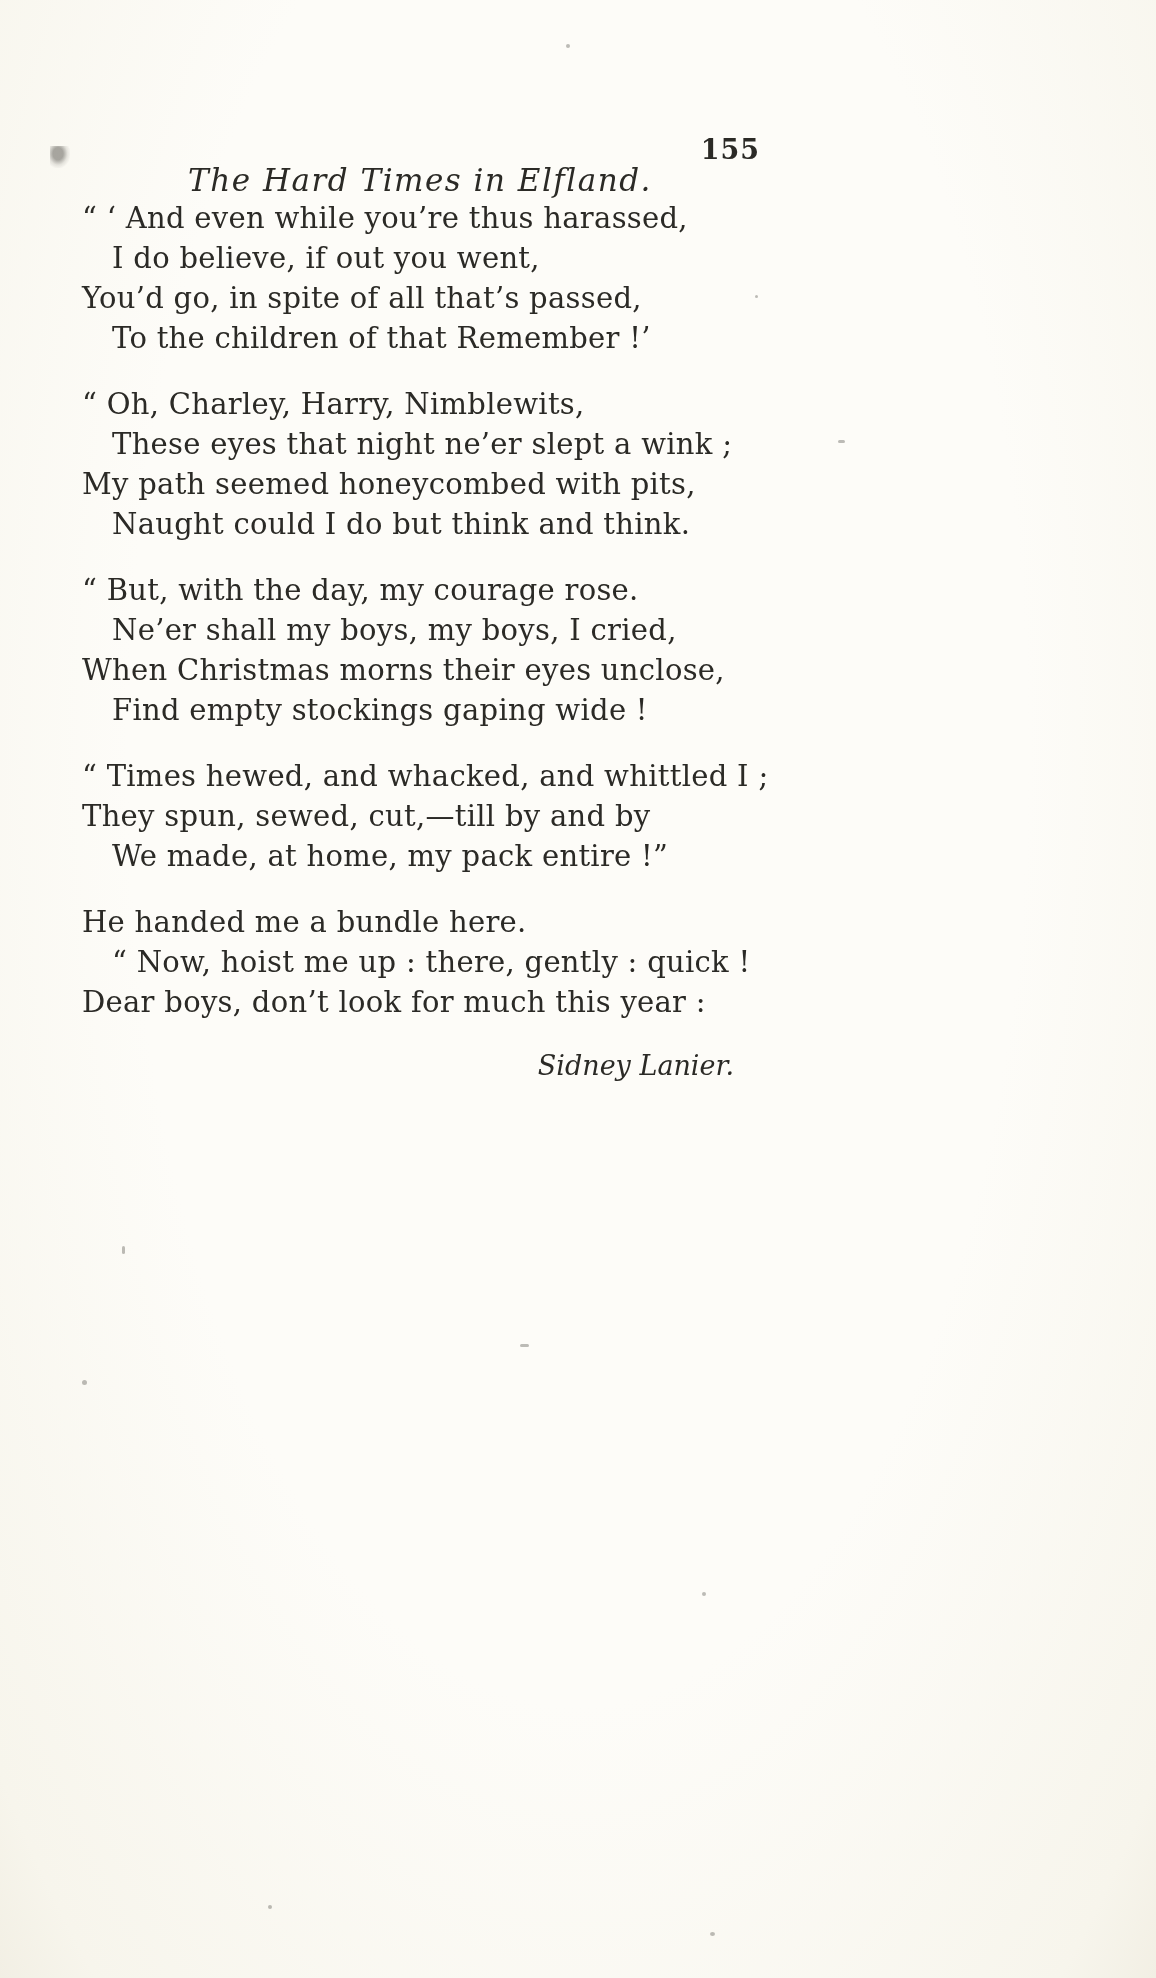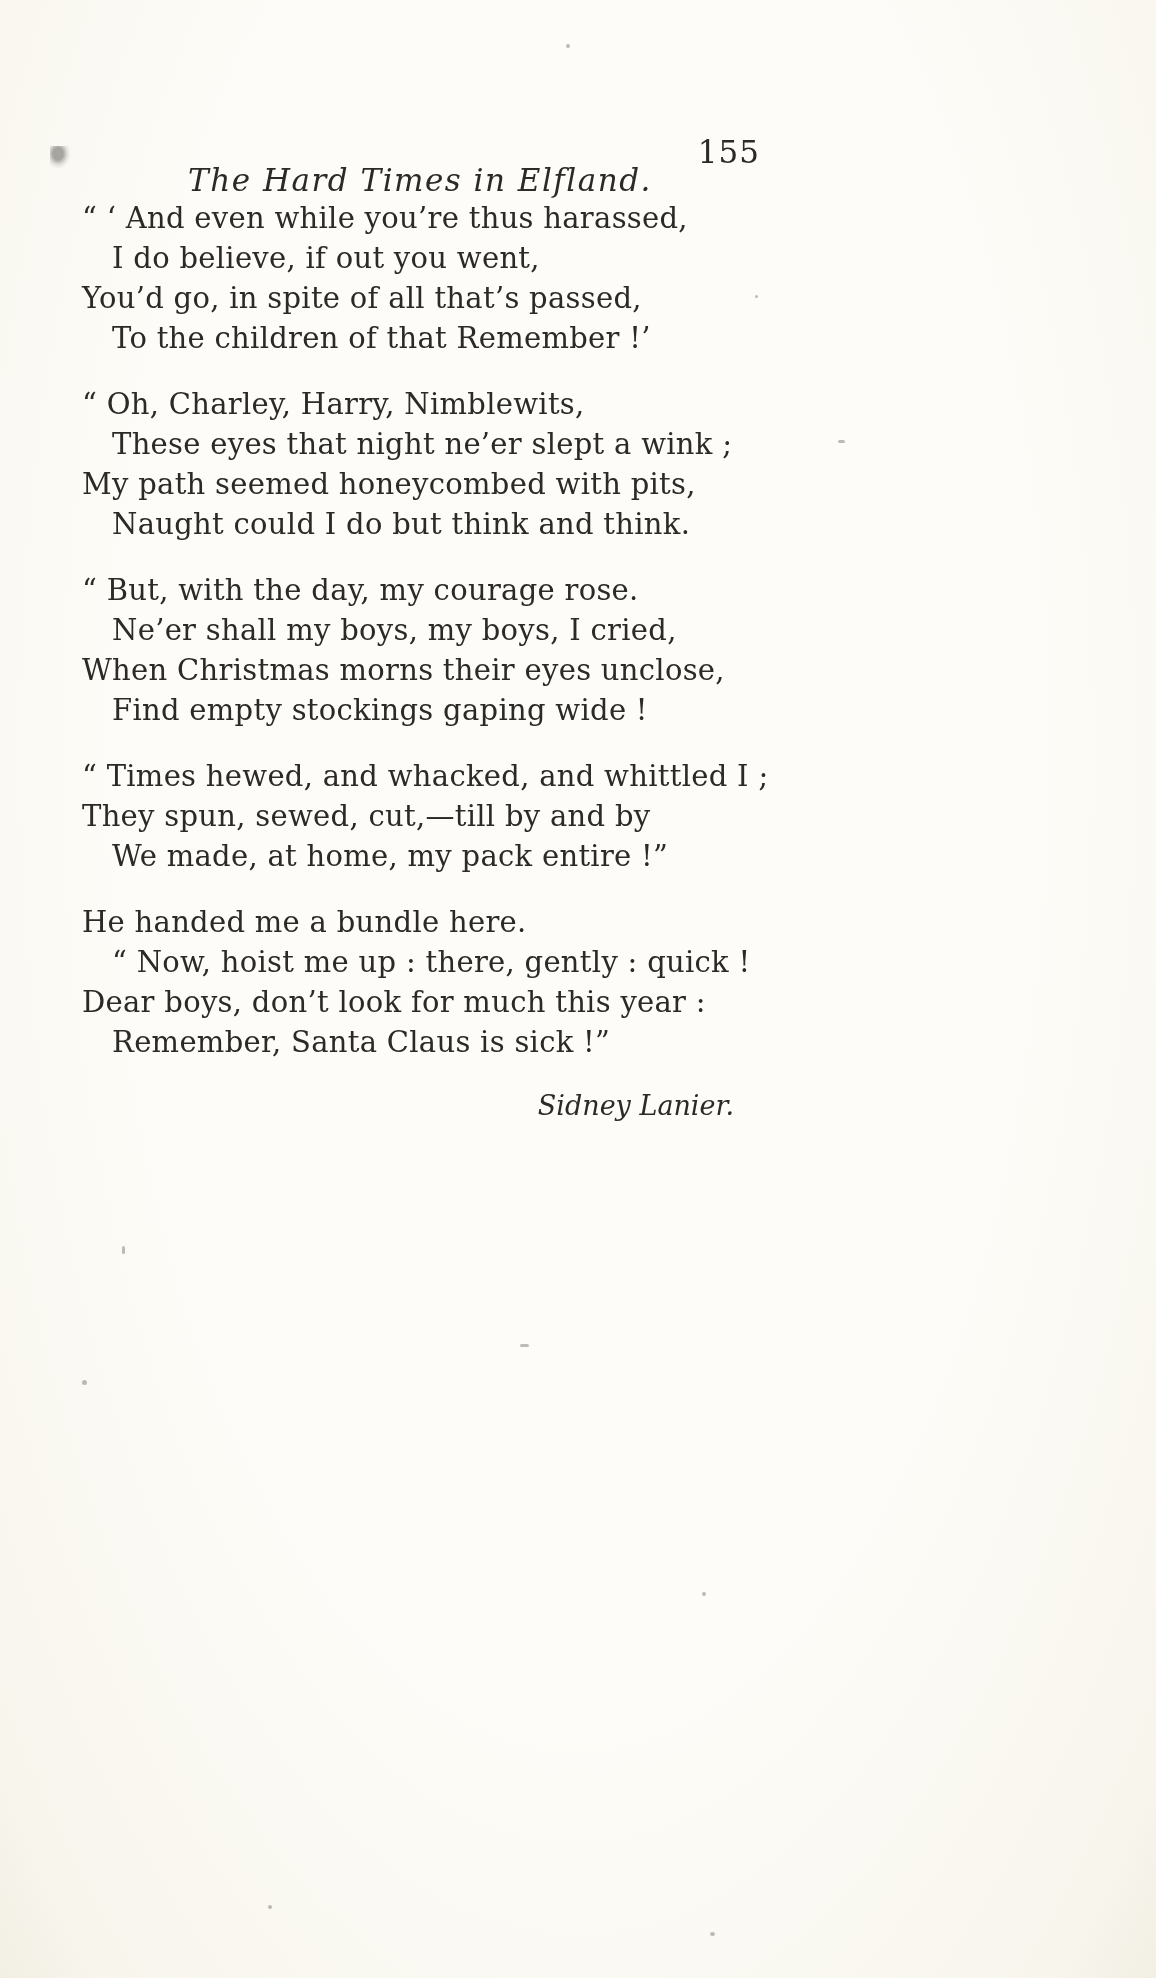--- a/index.html
+++ b/index.html
@@ -35,22 +35,22 @@
     font-style: italic;
     font-size: 31px;
     letter-spacing: 1.5px;
     white-space: nowrap;
     margin-top: 28px;
   }
   .page-number {
     position: absolute;
     right: 0;
     top: 0;
-    font-size: 31px;
-    font-weight: normal;
+    font-size: 27px;
+    font-weight: bold;
     letter-spacing: 1px;
   }
   .poem {
     position: absolute;
     top: 198px;
     left: 82px;
     width: 704px;
   }
   .stanza {
     margin: 0 0 26px 0;
@@ -128,21 +128,20 @@
     <div class="stanza">
       <p class="line">“ Times hewed, and whacked, and whittled I ;</p>
       <p class="line">They spun, sewed, cut,—till by and by</p>
       <p class="line indent">We made, at home, my pack entire !”</p>
     </div>
 
     <div class="stanza">
       <p class="line">He handed me a bundle here.</p>
       <p class="line indent">“ Now, hoist me up : there, gently : quick !</p>
       <p class="line">Dear boys, don’t look for much this year :</p>
-      <p class="line indent">Remember, Santa Claus is sick !”</p>
     </div>
 
     <div class="attribution">Sidney Lanier.</div>
 
   </main>
 
   <div class="smudge"></div>
   <div class="speck" style="left:566px; top:44px;  width:4px; height:4px;"></div>
   <div class="speck" style="left:838px; top:440px; width:7px; height:3px; border-radius:2px;"></div>
   <div class="speck" style="left:755px; top:295px; width:3px; height:3px;"></div>

